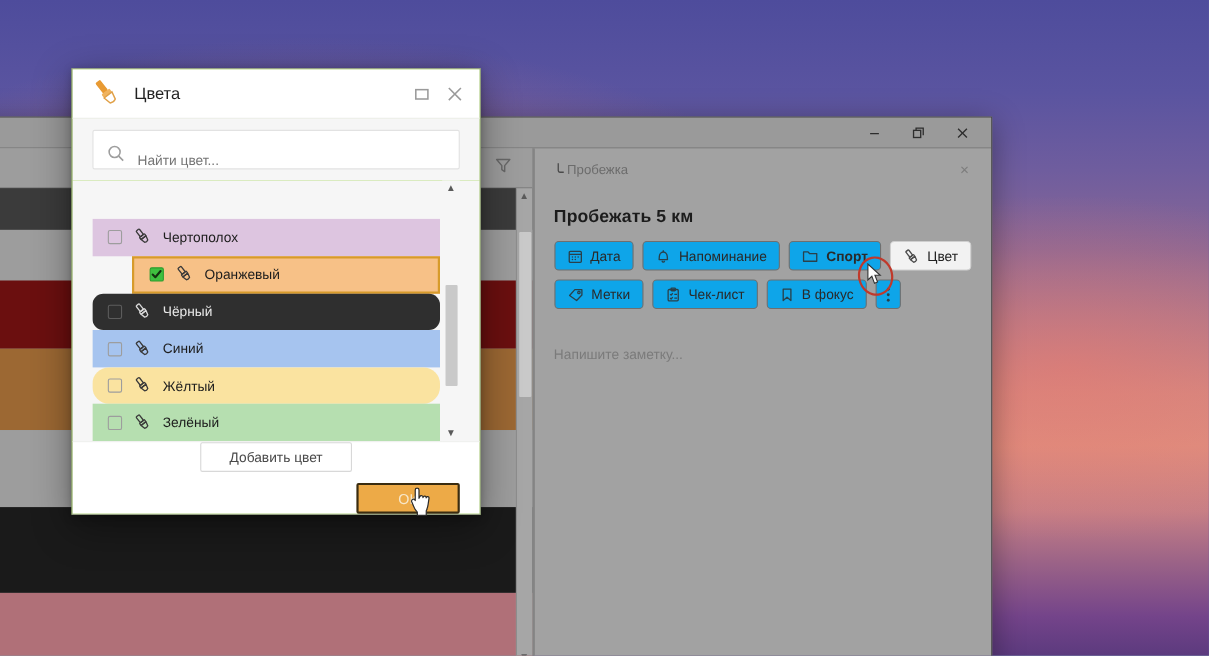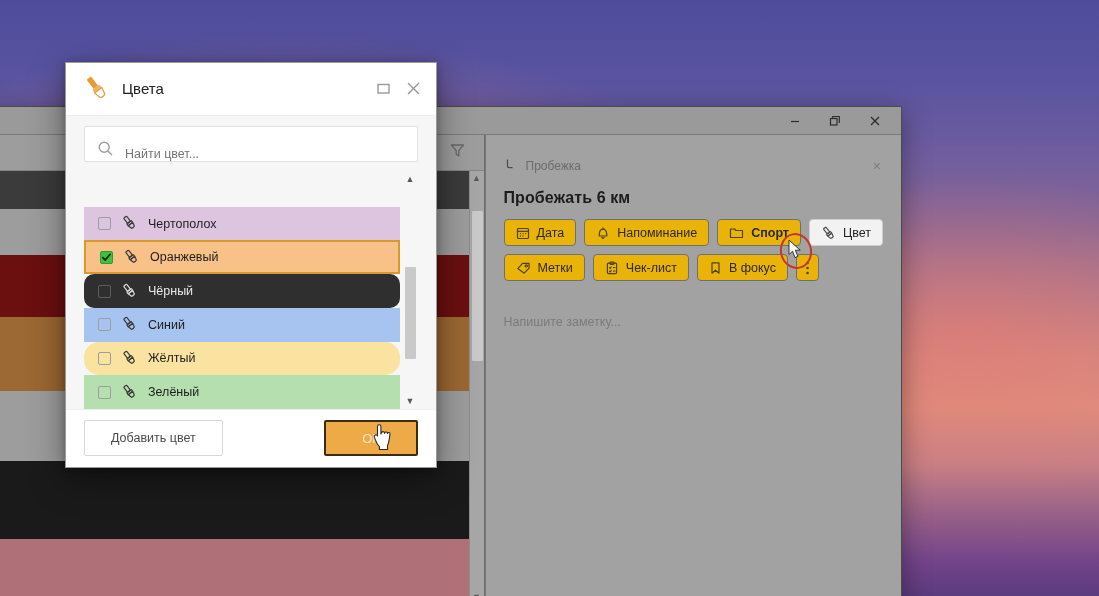--- a/index.html
+++ b/index.html
@@ -79,39 +79,39 @@
     position:absolute; top: 40px; left: 2px; width: 11px; height: 150px;
     background: #c9c9c9; border-radius: 1px;
   }
 
   
   #bg-detail {
     flex: 1; background: #a2a2a2; position: relative;
     border-left: 1px solid #777;
   }
   #detail-breadcrumb {
-    display:flex; align-items:flex-end; gap:10px;
+    display:flex; align-items:flex-start; 
     padding: 12px 16px 0 18px; height: 38px;
   }
   #detail-breadcrumb .bc-icon { font-size: 12px; color:#4a4a4a; }
   #detail-breadcrumb .bc-text { font-size: 12px; color: #6c6c6c; }
   #detail-breadcrumb .bc-close {
     margin-left: auto; color:#7d7d7d; font-size: 14px; line-height: 1; padding-right: 4px;
   }
   #detail-title {
     font-size: 16px; font-weight: bold; color: #1c1c1c;
     padding: 16px 18px 0 18px; letter-spacing: .1px;
   }
   #chip-rows { padding: 12px 18px 0 18px; }
   .chip-row { display:flex; gap: 8px; margin-bottom: 8px; align-items:center; }
   .chip {
     display:flex; align-items:center; gap: 7px;
     height: 27px; padding: 0 11px;
     border: 1px solid #6f6f6f; border-radius: 4px;
-    background: #eab308; color:#2a2a2a; font-size: 12.5px;
+    background: #0ea5e9; color:#2a2a2a; font-size: 12.5px;
     white-space: nowrap;
   }
   .chip.bold { font-weight: bold; }
   .chip.highlight { background: #f2f2f2; border-color:#cfcfcf; color:#222; }
   .chip.dots { padding: 0 8px; }
   .chip svg { display:block; opacity:.85; }
   #note-placeholder {
     padding: 26px 18px 0 18px; font-size: 12.5px; color: #7b7b7b;
   }
   #cursor-annotation {
@@ -186,21 +186,21 @@
     justify-content:space-between; padding: 3px 0; color:#5a5a5a;
   }
   #dlg-list-scroll .thumb {
     position:absolute; top: 95px; left: 3px; width: 11px; height: 92px;
     background:#c9c9c9; border-radius: 1px;
   }
   .sb-arrow { font-size: 9px; line-height:1; color:#5a5a5a; }
 
   #dlg-footer {
     height: 66px; background:#fff; display:flex; align-items:center;
-    padding: 0 18px; gap: 10px; border-top:1px solid #f0f0f0;
+    padding: 0 18px; gap: 10px; border-top:1px solid #f0f0f0;flex-direction:column;
   }
   #btn-addcolor {
     height: 36px; padding: 0 26px; background:#fff;
     border:1px solid #d8d8d8; border-radius: 2px;
     font-size: 12.5px; color:#4a4a4a; font-family:"Liberation Sans", sans-serif;
   }
   #btn-ok {
     margin-left:auto; position:relative;
     height: 36px; width: 94px; background:#edaa47;
     border: 2px solid #3a2c10; border-radius: 2px;
@@ -276,21 +276,21 @@
       <div id="detail-breadcrumb">
         <span class="bc-icon">
           <svg width="12" height="12" viewBox="0 0 12 12">
             <path d="M3.5 1.5 L3.5 8 Q3.5 9.6 5 9.6 L8.5 9.6" fill="none" stroke="#4a4a4a" stroke-width="1.2"></path>
           </svg>
         </span>
         <span class="bc-text">Пробежка</span>
         <span class="bc-close">×</span>
       </div>
 
-      <div id="detail-title">Пробежать 6 км</div>
+      <div id="detail-title">Пробежать 5 км</div>
 
       <div id="chip-rows">
         <div class="chip-row">
             <div class="chip">
               <span>
                 <svg width="14" height="14" viewBox="0 0 14 14">
                   <rect x="1.5" y="2.5" width="11" height="10" rx="1" fill="none" stroke="#2f2f2f" stroke-width="1.2"></rect>
                   <line x1="1.5" y1="5.3" x2="12.5" y2="5.3" stroke="#2f2f2f" stroke-width="1.2"></line>
                   <circle cx="4.4" cy="7.6" r=".7" fill="#2f2f2f"></circle>
                   <circle cx="7" cy="7.6" r=".7" fill="#2f2f2f"></circle>
@@ -434,21 +434,21 @@
           <span class="cbox"></span>
           <span class="brush"><svg width="17" height="16" viewBox="0 0 17 16">
               <g transform="rotate(-38 8.5 8)">
       <rect x="6.2" y="1.4" width="3.6" height="6.6" rx=".8" fill="none" stroke="#3a3a3a" stroke-width="1.2"></rect>
       <rect x="5.2" y="7.8" width="5.6" height="2.4" rx=".6" fill="none" stroke="#3a3a3a" stroke-width="1.2"></rect>
       <path d="M5.2 10.2 L10.8 10.2 L9.8 14.2 Q8 15.2 6.2 14.2 Z" fill="none" stroke="#3a3a3a" stroke-width="1.2" stroke-linejoin="round"></path>
     </g>
             </svg></span>
           <span>Чертополох</span>
         </div>
-        <div class="color-row selected" style="background: rgb(247, 193, 135);">
+        <div class="color-row selected" style="background: rgb(247, 193, 135); margin-left: 36px;">
           <span class="cbox checked">
             <svg width="11" height="11" viewBox="0 0 11 11">
               <polyline points="1.8,5.6 4.2,8 9,2.4" fill="none" stroke="#14320f" stroke-width="1.9" stroke-linecap="round" stroke-linejoin="round"></polyline>
             </svg>
           </span>
           <span class="brush"><svg width="17" height="16" viewBox="0 0 17 16">
               <g transform="rotate(-38 8.5 8)">
       <rect x="6.2" y="1.4" width="3.6" height="6.6" rx=".8" fill="none" stroke="#3a3a3a" stroke-width="1.2"></rect>
       <rect x="5.2" y="7.8" width="5.6" height="2.4" rx=".6" fill="none" stroke="#3a3a3a" stroke-width="1.2"></rect>
       <path d="M5.2 10.2 L10.8 10.2 L9.8 14.2 Q8 15.2 6.2 14.2 Z" fill="none" stroke="#3a3a3a" stroke-width="1.2" stroke-linejoin="round"></path>

